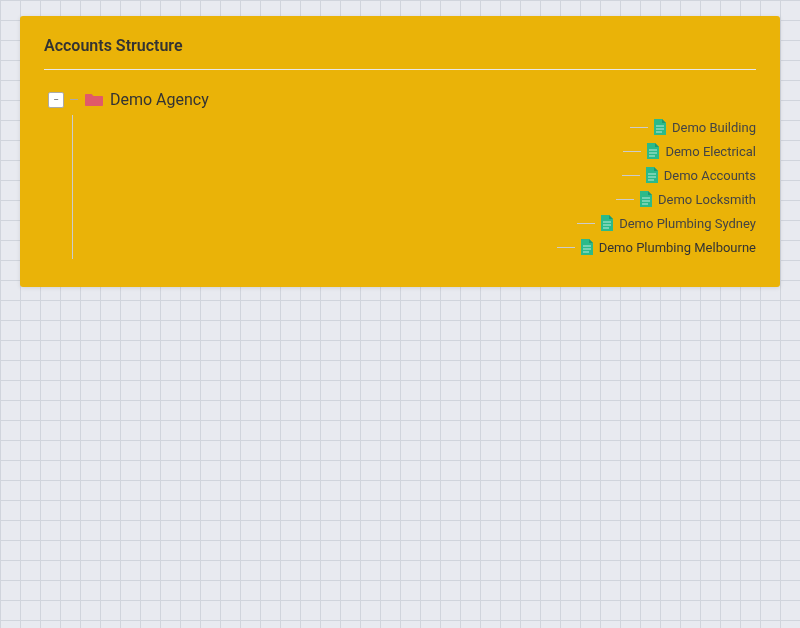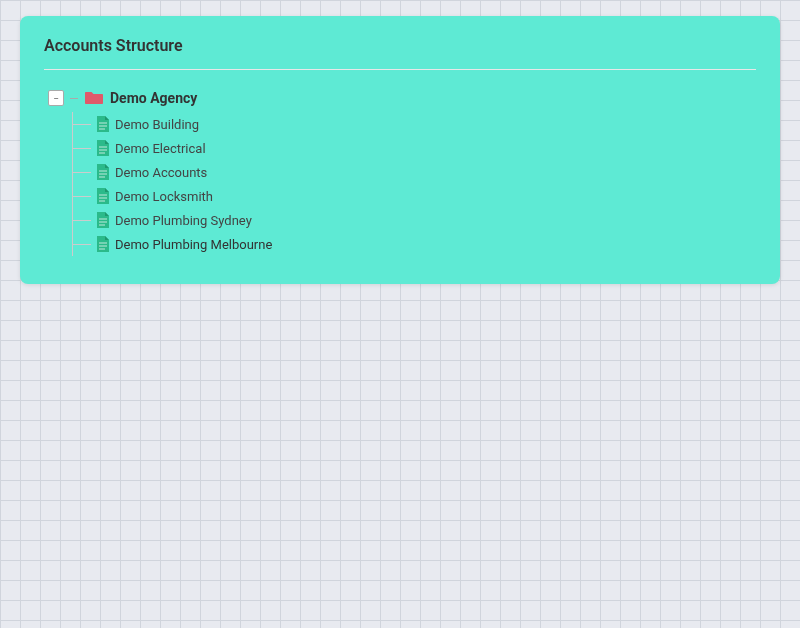--- a/index.html
+++ b/index.html
@@ -11,22 +11,22 @@
         linear-gradient(90deg, #d0d4dc 1px, transparent 1px);
       background-size: 20px 20px;
       font-family: -apple-system, BlinkMacSystemFont, 'Segoe UI', Roboto, sans-serif;
       font-size: 14px;
       color: #333;
       padding: 16px;
       min-height: 628px;
     }
 
     .card {
-      background: #5eead4;
-      border-radius: 8px;
+      background: #eab308;
+      border-radius: 3px;
       box-shadow: 0 1px 4px rgba(0,0,0,0.1);
       padding: 20px 24px 28px 24px;
       max-width: 760px;
       margin: 0 auto;
     }
 
     .card-title {
       font-size: 16px;
       font-weight: 600;
       color: #333;
@@ -69,37 +69,38 @@
       flex-shrink: 0;
     }
 
     .folder-icon {
       width: 20px;
       height: 16px;
       flex-shrink: 0;
     }
 
     .root-label {
-      font-weight: 700;
-      color: #333;
-      font-size: 14px;
+      font-weight: 400;
+      color: #333;
+      font-size: 16px;
     }
 
     .tree-children {
       margin-left: 24px;
       border-left: 1px solid #ccc;
       padding-left: 0;
     }
 
     .tree-child {
       display: flex;
       align-items: center;
       gap: 4px;
       padding: 3px 0 3px 0;
       position: relative;
+      justify-content: flex-end;
     }
 
     .tree-child::before {
       content: '';
       display: block;
       width: 18px;
       height: 1px;
       background: #ccc;
       flex-shrink: 0;
     }

